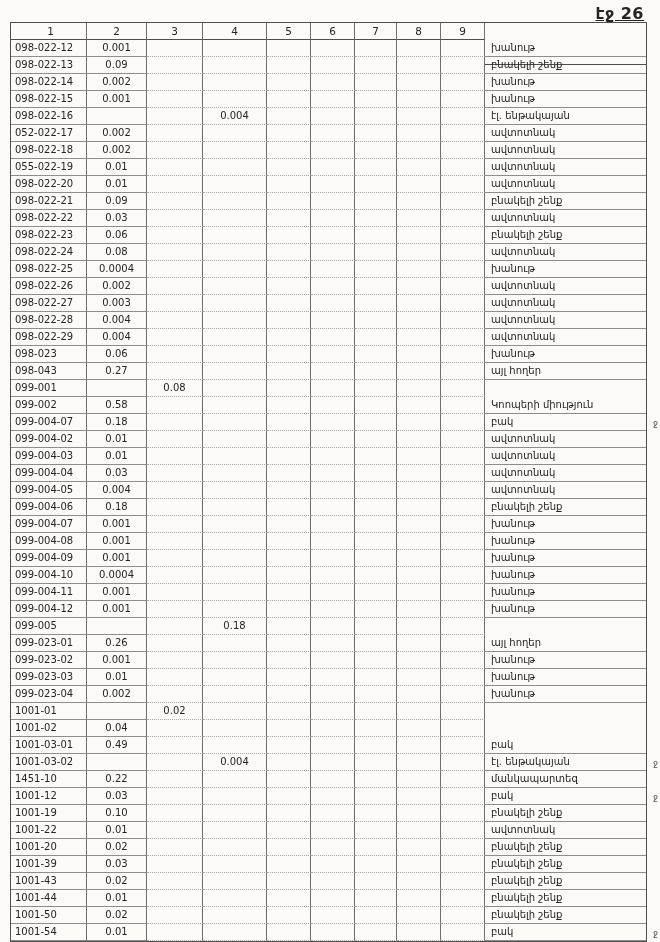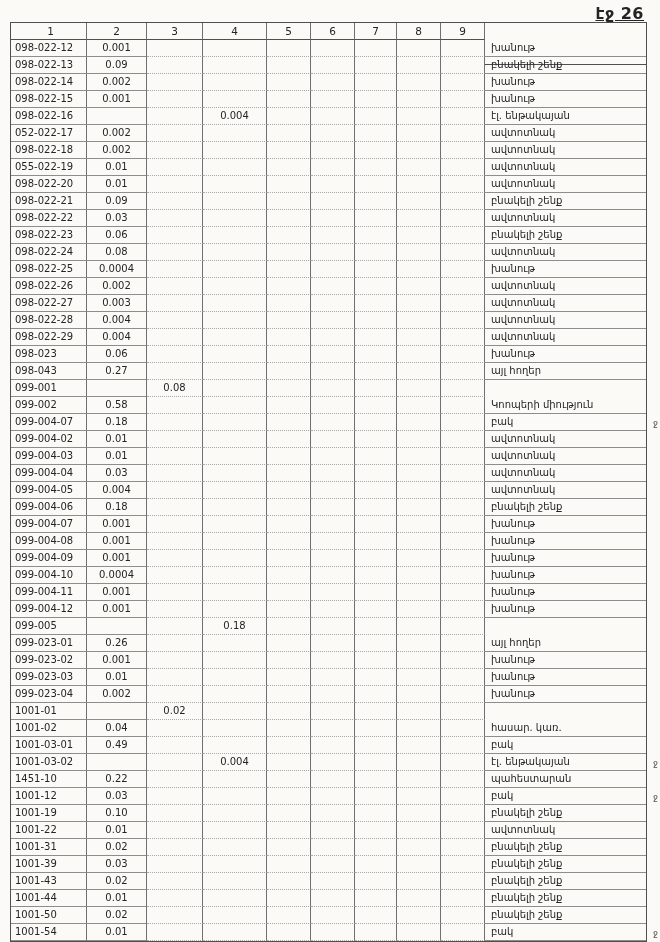--- a/index.html
+++ b/index.html
@@ -662,21 +662,20 @@
   <div class="tr">
     <div class="td c1">1001-02</div>
     <div class="td c2">0.04</div>
     <div class="td c3"></div>
     <div class="td c4"></div>
     <div class="td c5"></div>
     <div class="td c6"></div>
     <div class="td c7"></div>
     <div class="td c8"></div>
     <div class="td c9"></div>
-    <div class="td c10">հասար. կառ.</div>
 
   </div>
 
   <div class="tr">
     <div class="td c1">1001-03-01</div>
     <div class="td c2">0.49</div>
     <div class="td c3"></div>
     <div class="td c4"></div>
     <div class="td c5"></div>
     <div class="td c6"></div>
@@ -704,21 +703,21 @@
   <div class="tr">
     <div class="td c1">1451-10</div>
     <div class="td c2">0.22</div>
     <div class="td c3"></div>
     <div class="td c4"></div>
     <div class="td c5"></div>
     <div class="td c6"></div>
     <div class="td c7"></div>
     <div class="td c8"></div>
     <div class="td c9"></div>
-    <div class="td c10">պահեստարան</div>
+    <div class="td c10">մանկապարտեզ</div>
 
   </div>
 
   <div class="tr">
     <div class="td c1">1001-12</div>
     <div class="td c2">0.03</div>
     <div class="td c3"></div>
     <div class="td c4"></div>
     <div class="td c5"></div>
     <div class="td c6"></div>
@@ -751,21 +750,21 @@
     <div class="td c5"></div>
     <div class="td c6"></div>
     <div class="td c7"></div>
     <div class="td c8"></div>
     <div class="td c9"></div>
     <div class="td c10">ավտոտնակ</div>
 
   </div>
 
   <div class="tr">
-    <div class="td c1">1001-31</div>
+    <div class="td c1">1001-20</div>
     <div class="td c2">0.02</div>
     <div class="td c3"></div>
     <div class="td c4"></div>
     <div class="td c5"></div>
     <div class="td c6"></div>
     <div class="td c7"></div>
     <div class="td c8"></div>
     <div class="td c9"></div>
     <div class="td c10">բնակելի շենք</div>
 

